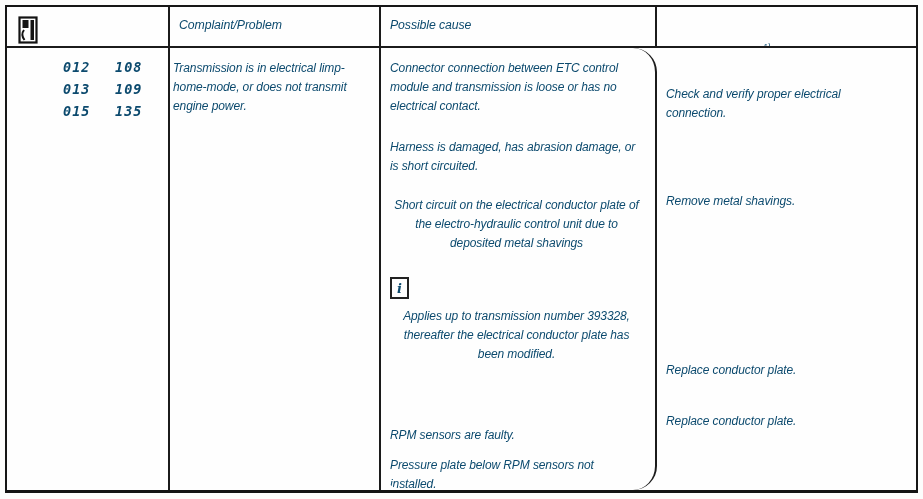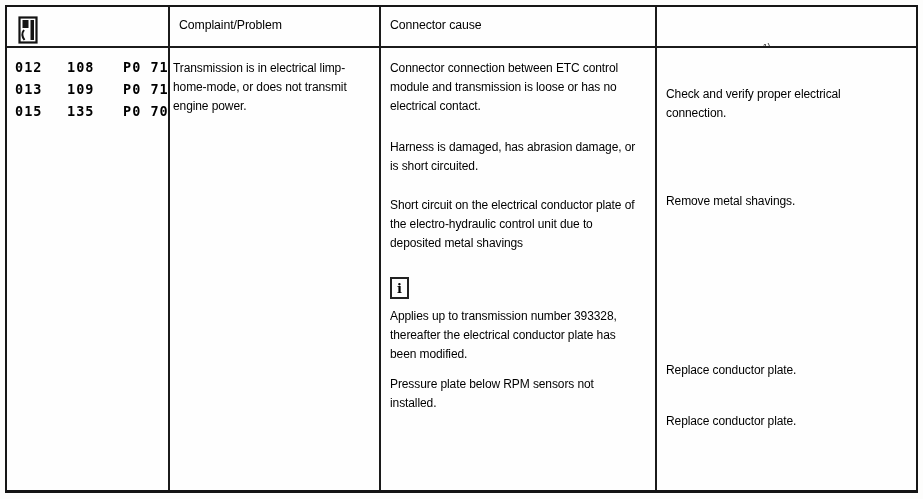--- a/index.html
+++ b/index.html
@@ -1,22 +1,23 @@
 <!DOCTYPE html>
 <html><head>
 <meta charset="utf-8">
 <style>
   html,body{margin:0;padding:0;background:#ffffff;}
   .page{
     position:relative;
     width:923px;height:499px;
     background:#fdfdfc;
     font-family:"Liberation Sans", sans-serif;
-    color:#000000;
+    color:#0c4a6e;
     overflow:hidden;
+    font-style:italic;
   }
   .tbl{
     position:absolute;left:5px;top:5px;
     width:913px;height:488px;
     box-sizing:border-box;
     border:2px solid #161616;
     border-bottom:3px solid #141414;
     display:grid;
     grid-template-columns:163px 211px 276px 1fr;
     grid-template-rows:41px 1fr;
@@ -36,38 +37,39 @@
     padding:9px 8px 0 9px;
   }
   .hlabel{font-size:12.3px;}
   sup.fnote{font-size:8.5px;vertical-align:super;line-height:0;}
   
   .codes{padding:8px 8px 0 8px;}
   .code-row{
     display:grid;
     grid-template-columns:52px 56px 1fr;
     line-height:22px;
+    margin-left:48px;
   }
   .seg{
     font-family:"DejaVu Sans Mono", monospace;
     font-weight:bold;
     font-size:13.5px;
     letter-spacing:1px;
     white-space:pre;
   }
   .code-row .seg:nth-child(3){text-align:right;}
   
   .complaint{padding:11px 12px 0 3px;}
   
-  .causes{padding:11px 12px 12px 9px;}
+  .causes{padding:11px 12px 12px 9px;border-radius:24px;}
   .causes p, .complaint p, .remedies p{margin:0;}
   .cz-2{margin-top:22px !important;}
-  .cz-3{margin-top:20px !important;}
+  .cz-3{margin-top:20px !important;text-align:center;}
   .cz-note{margin-top:24px !important;}
-  .cz-4{margin-top:8px !important;}
+  .cz-4{margin-top:8px !important;text-align:center;}
   .cz-5{margin-top:62px !important;}
   .cz-6{margin-top:11px !important;}
   .info-box{
     width:15px;height:18px;
     border:2px solid #222;
     display:flex;align-items:center;justify-content:center;
     font-family:"DejaVu Serif", serif;
     font-weight:bold;font-size:13px;line-height:1;
   }
   
@@ -89,21 +91,21 @@
         <rect x="3.5" y="1.5" width="17" height="25" fill="#ffffff" stroke="#131313" stroke-width="2.2"></rect>
         <rect x="6.5" y="4" width="6" height="8" fill="#131313"></rect>
         <rect x="14.5" y="4" width="3.5" height="20" fill="#131313"></rect>
         <path d="M8 14 q-3.5 4.5 0.5 10" stroke="#131313" stroke-width="2" fill="none"></path>
       </svg>
     </div>
     <div class="cell hcell">
       <span class="hlabel">Complaint/Problem</span>
     </div>
     <div class="cell hcell">
-      <span class="hlabel">Connector cause</span>
+      <span class="hlabel">Possible cause</span>
     </div>
     <div class="cell hcell last">
       <span class="hlabel">Test step/Remedy</span><sup class="fnote">1)</sup>
     </div>
 
     <div class="cell codes">
       <div class="code-row">
         <span class="seg">012</span>
         <span class="seg">108</span>
         <span class="seg">P0 715</span>
@@ -125,20 +127,21 @@
     </div>
 
     <div class="cell causes">
       <p>Connector connection between ETC control module and transmission is loose or has no electrical contact.</p>
       <p class="cz-2">Harness is damaged, has abrasion damage, or is short circuited.</p>
       <p class="cz-3">Short circuit on the electrical conductor plate of the electro-hydraulic control unit due to deposited metal shavings</p>
       <div class="info-box cz-note">
         <span>i</span>
       </div>
       <p class="cz-4">Applies up to transmission number 393328, thereafter the electrical conductor plate has been modified.</p>
+      <p class="cz-5">RPM sensors are faulty.</p>
       <p class="cz-6">Pressure plate below RPM sensors not installed.</p>
     </div>
 
     <div class="cell remedies last">
       <p>Check and verify proper electrical connection.</p>
       <p class="rm-3">Remove metal shavings.</p>
       <p class="rm-4">Replace conductor plate.</p>
       <p class="rm-5">Replace conductor plate.</p>
     </div>
 

